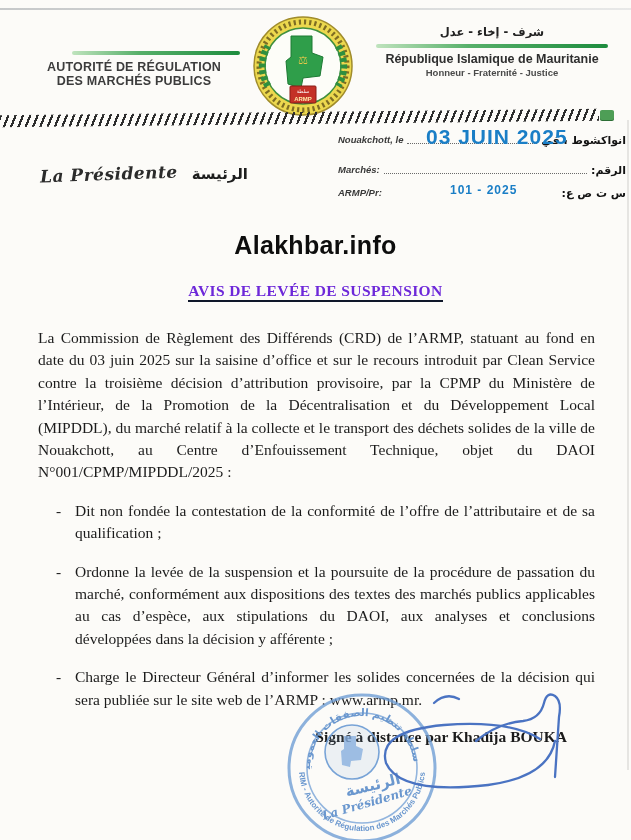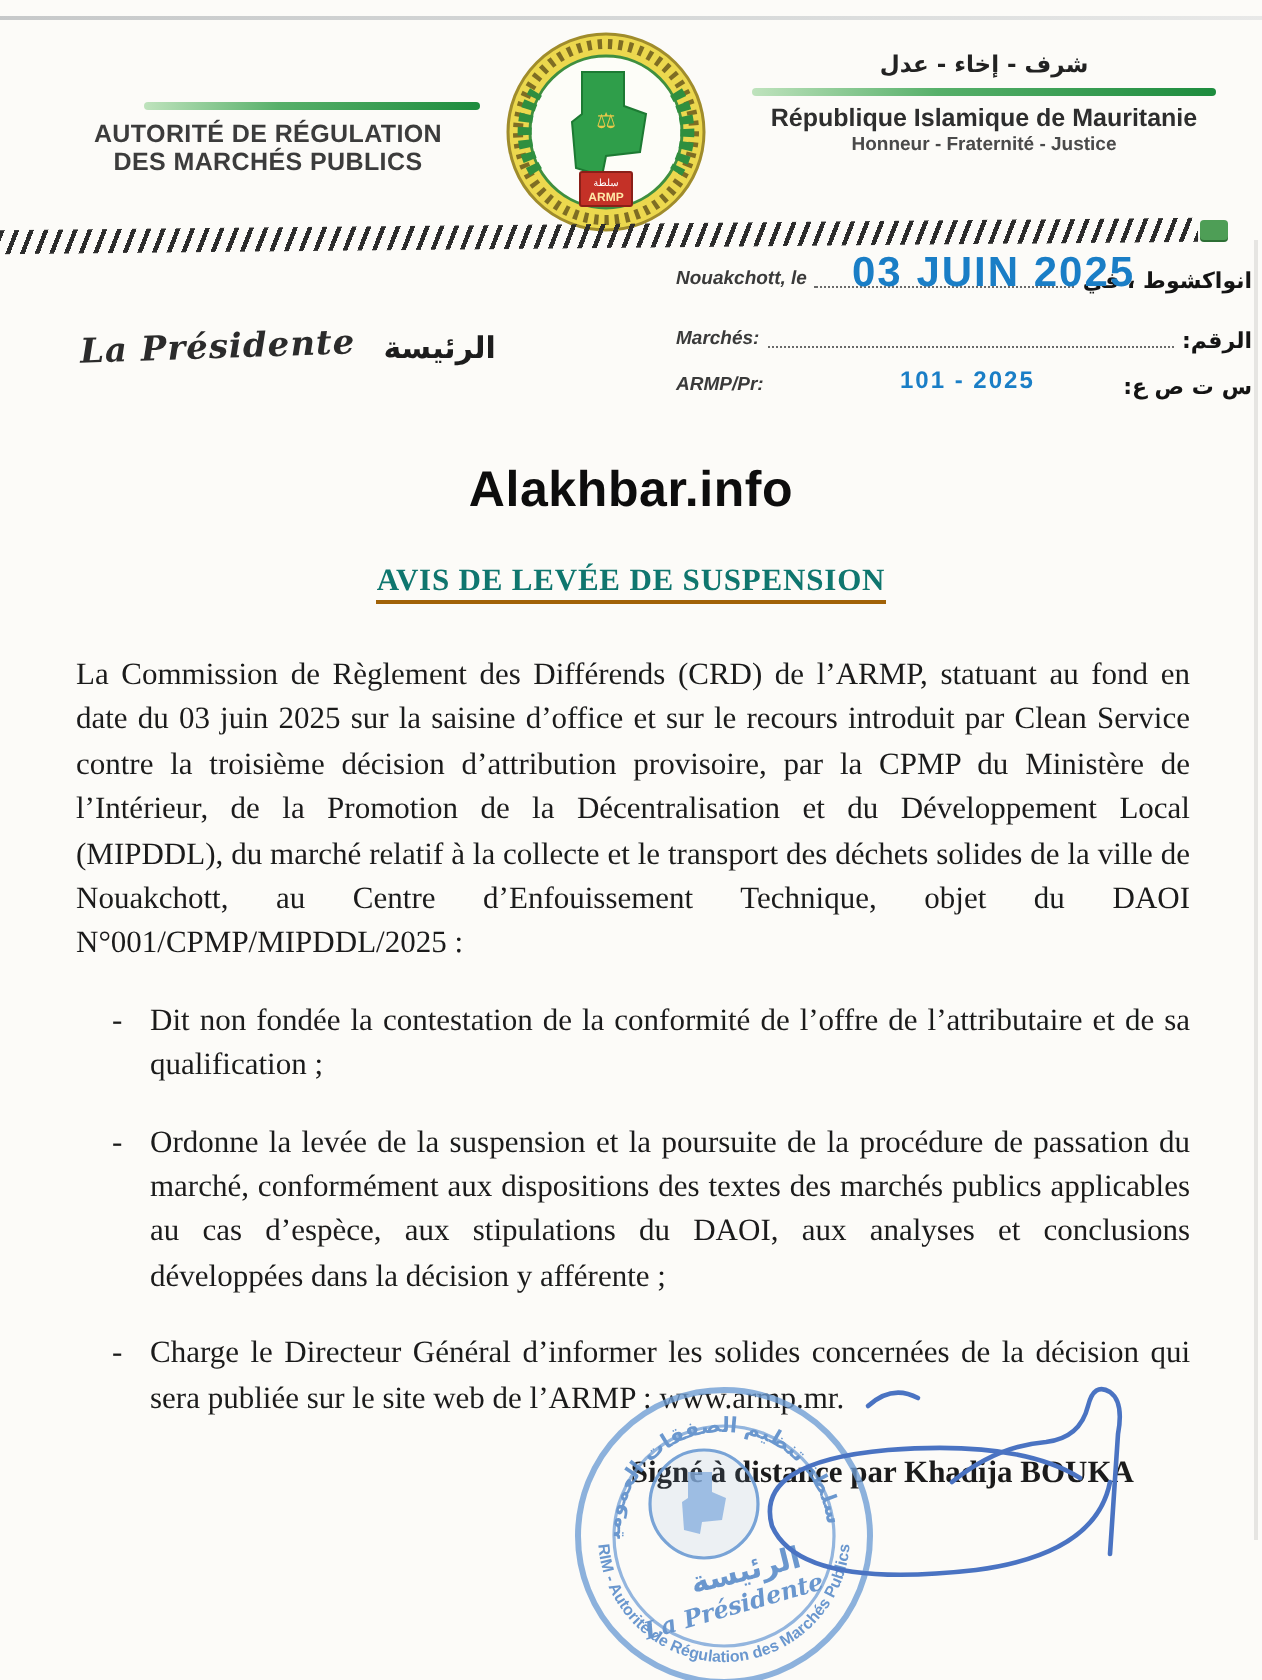--- a/index.html
+++ b/index.html
@@ -52,22 +52,22 @@
 
   .president-script { position:absolute; left:40px; top:164px; display:flex; align-items:center; gap:14px; }
   .president-script .fr { font-family:"DejaVu Serif", serif; font-style:italic; font-weight:bold;
     font-size:17px; color:#2b2b2b; transform:rotate(-2deg); letter-spacing:.5px; }
   .president-script .ar { font-family:"DejaVu Sans", sans-serif; font-weight:bold; font-size:15px; color:#1d1d1d; direction:rtl; }
 
   
   .watermark { position:absolute; left:0; top:231px; width:100%; text-align:center;
     font-family:"Liberation Sans", sans-serif; font-weight:bold; font-size:25px; color:#0d0d0d; letter-spacing:.3px; }
   .doc-title { position:absolute; left:0; top:282px; width:100%; text-align:center; }
-  .doc-title span { font-weight:bold; font-size:15.5px; letter-spacing:.4px; color:#0f766e;
-    border-bottom:2px solid #a16207; padding-bottom:1px; }
+  .doc-title span { font-weight:bold; font-size:15.5px; letter-spacing:.4px; color:#6d28d9;
+    border-bottom:2px solid #0f172a; padding-bottom:1px; }
 
   
   .body-text { position:absolute; left:38px; top:327px; width:557px;
     font-size:15.5px; line-height:22.4px; text-align:justify; color:#1b1b1b; }
   .bullets { margin-top:13px; }
   .bullet { position:relative; padding-left:37px; margin-top:16px; text-align:justify; }
   .bullet .dash { position:absolute; left:18px; top:0; }
   .sig-line { margin-top:15px; text-align:right; padding-right:28px; font-weight:bold; font-size:15.5px; }
 
   

